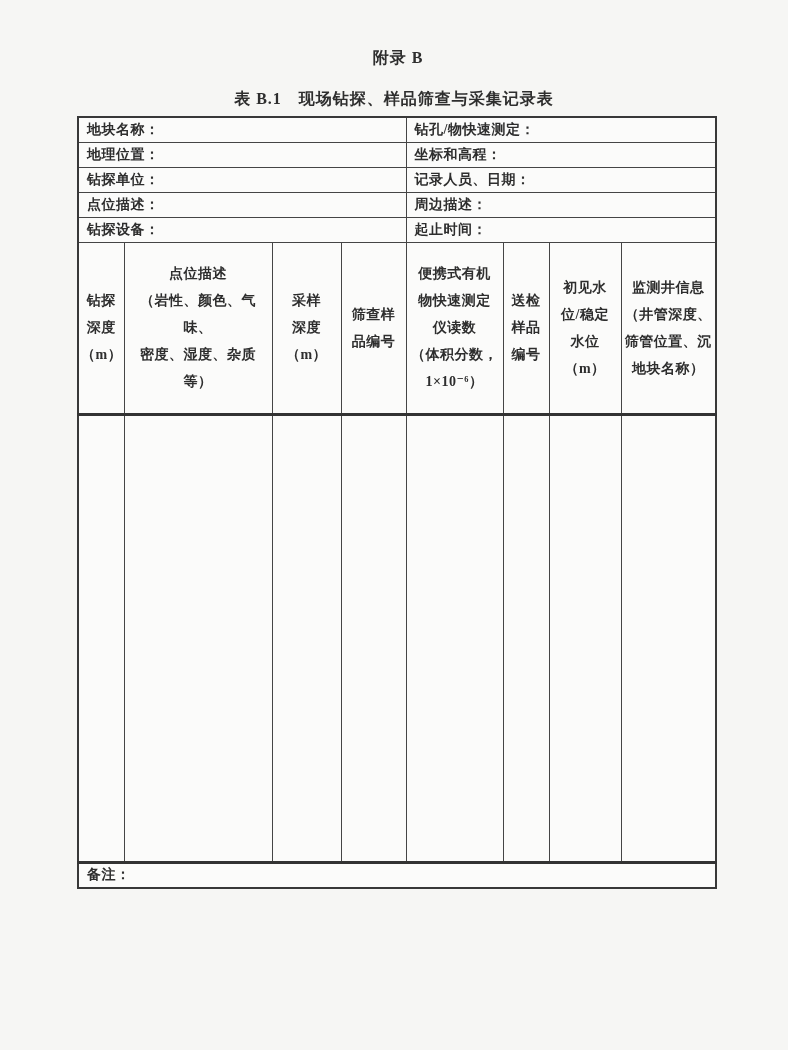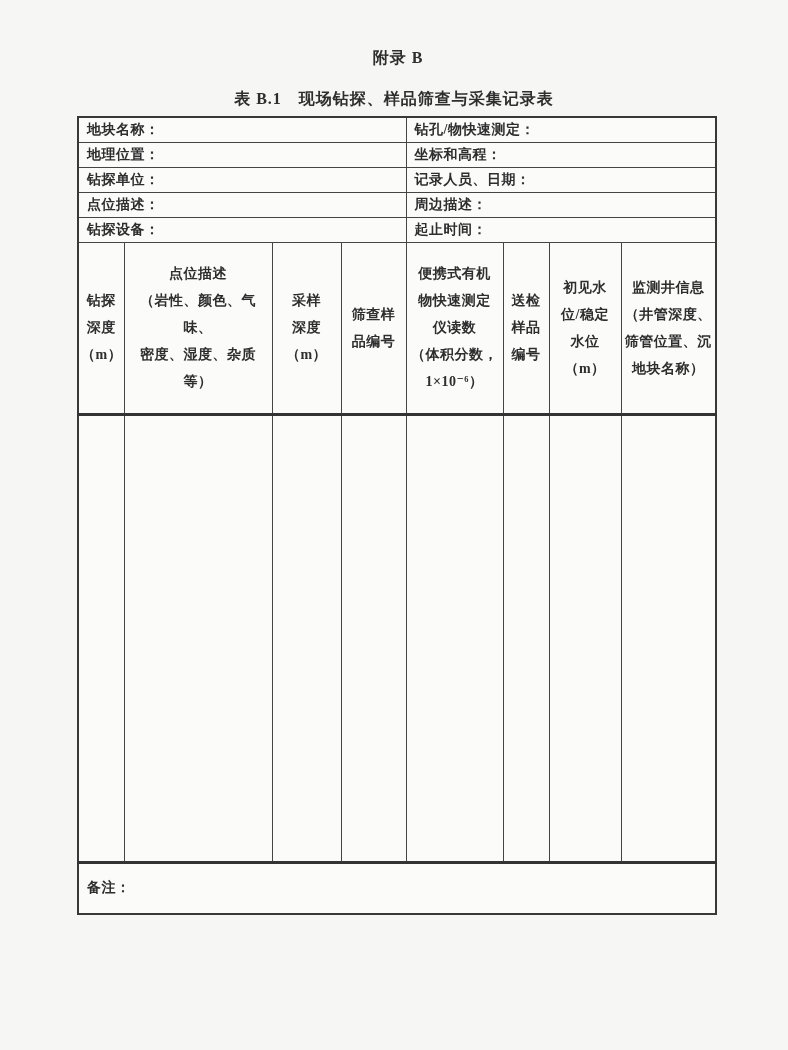--- a/index.html
+++ b/index.html
@@ -58,21 +58,21 @@
   td.th-cell {
     text-align: center;
     vertical-align: middle;
     white-space: pre-line;
     line-height: 27px;
     padding: 0 2px;
     letter-spacing: 0.5px;
   }
   tr.body-row { height: 448px; }
   tr.body-row td { border-top: 3px solid #333333; }
-  tr.remark-row { height: 52px; }
+  tr.remark-row { height: 26px; }
   tr.remark-row td {
     border-top: 3px solid #333333;
     padding: 1px 8px;
     vertical-align: middle;
     letter-spacing: 0.5px;
   }
 </style>
 </head>
 <body>
 

